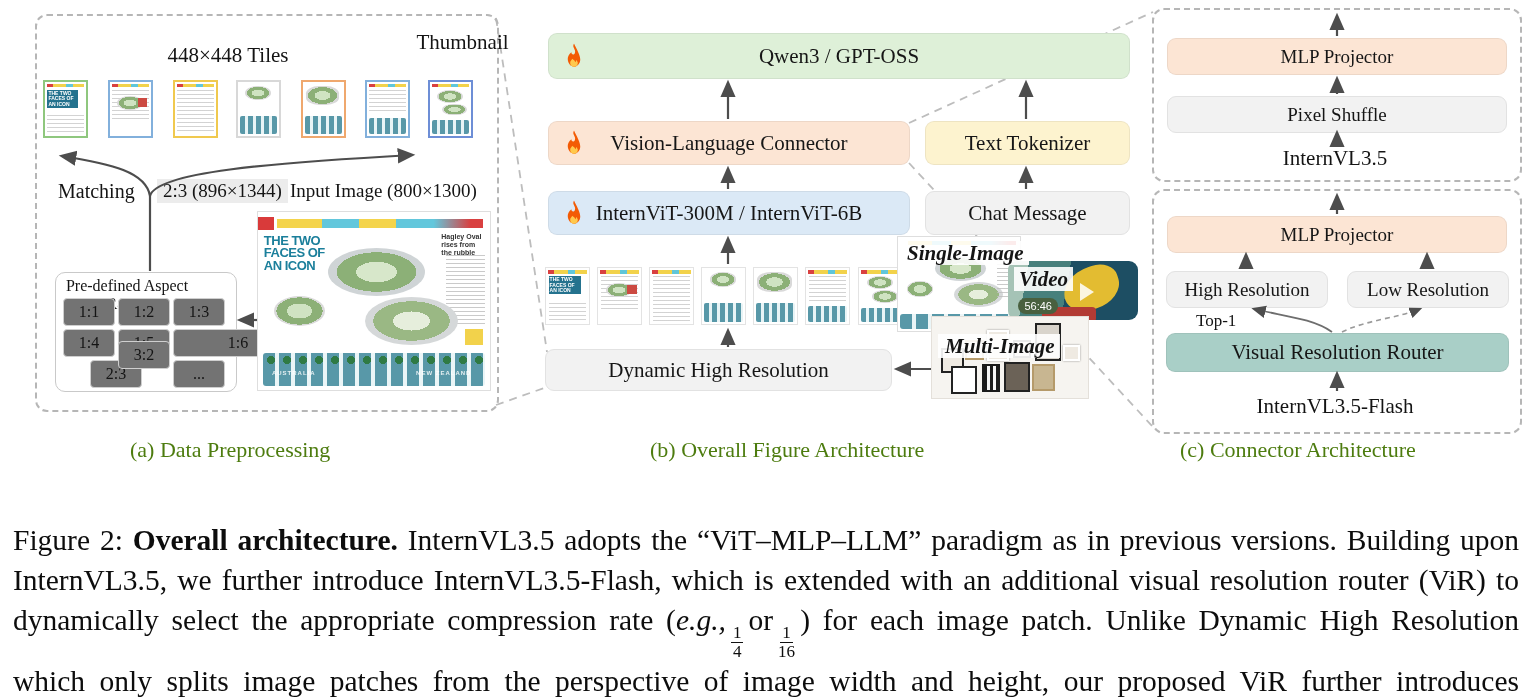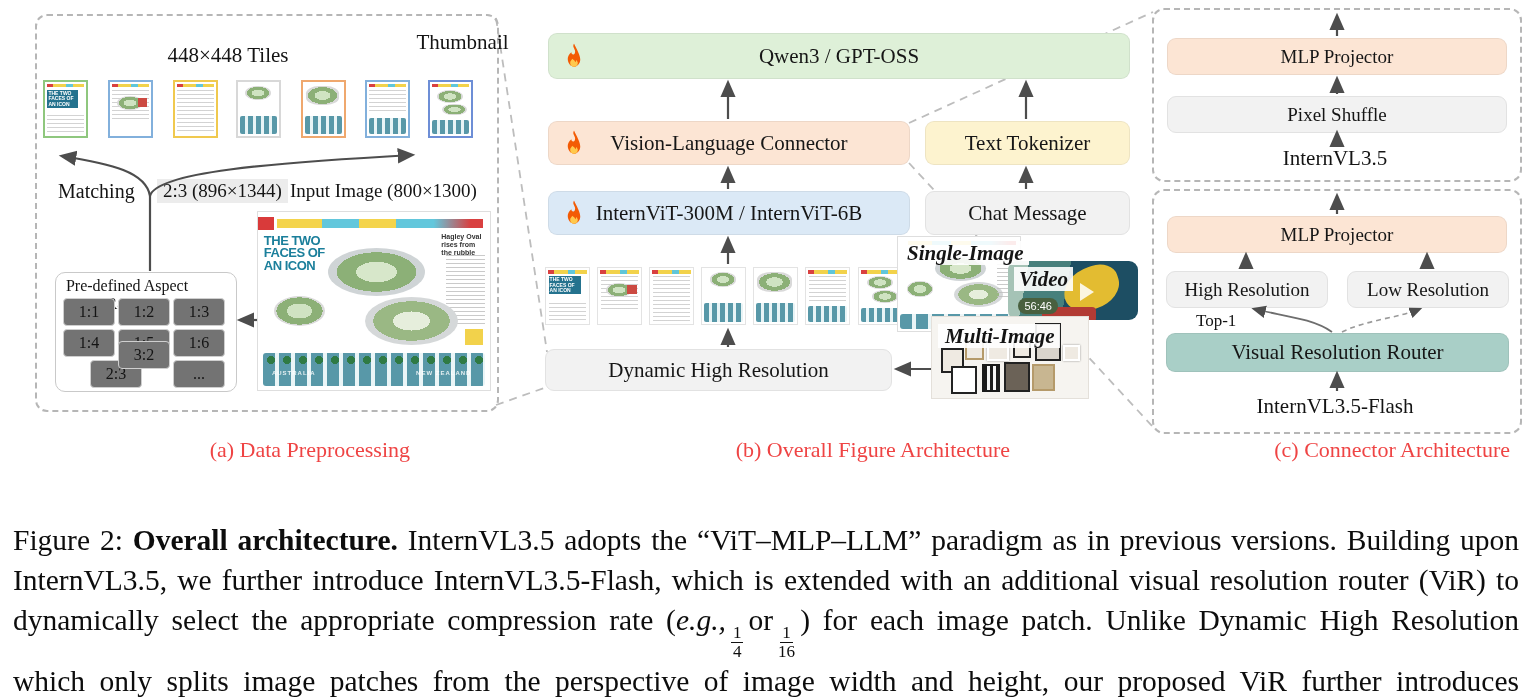--- a/index.html
+++ b/index.html
@@ -8,21 +8,21 @@
   .abs{position:absolute;}
   
   .frame-dashed{position:absolute;border:2px dashed #b6b6b6;border-radius:12px;}
   
   .box{position:absolute;display:flex;align-items:center;justify-content:center;
        border-radius:9px;font-size:21px;line-height:1;color:#161616;border:1px solid rgba(0,0,0,0.06);}
   .box.small{font-size:19px;}
   .gray{background:#f2f2f2;border-color:#e2e2e2;}
   .flame{position:absolute;left:14px;top:50%;transform:translateY(-50%);width:22px;height:25px;}
   .ctext{position:absolute;text-align:center;font-size:21px;}
-  .panel-cap{position:absolute;text-align:right;font-size:22px;color:#ef4444;}
+  .panel-cap{position:absolute;text-align:left;font-size:22px;color:#4d7c0f;}
   
   .tile{position:absolute;width:45px;height:58px;background:#fff;border:2px solid #d8d8d8;box-sizing:border-box;overflow:hidden;}
   .tile.thin{border-width:1px;border-color:#e3e3e3;}
   .t-head{position:absolute;top:3%;left:5%;right:5%;height:7%;
           background:linear-gradient(90deg,#d94040 0 16%,#f2d24b 16% 52%,#5fc6da 52% 70%,#f2d24b 70%);}
   .t-lines{position:absolute;top:14%;left:6%;right:6%;bottom:26%;
            background:repeating-linear-gradient(#c4c4c4 0 1px,transparent 1px 4px);opacity:.75;}
   .t-stad{position:absolute;left:18%;top:26%;width:62%;height:26%;border-radius:50%;
           background:radial-gradient(ellipse at center,#cfe3c2 0 34%,#8cb077 34% 62%,#d9d9d9 62% 82%,#f1f1f1 82%);}
   .t-pillars{position:absolute;left:5%;right:5%;bottom:3%;height:21%;border-radius:2px;
@@ -155,21 +155,21 @@
   <div class="abs chip" style="left:157px;top:179px;font-size:19px;">2:3 (896×1344)</div>
   <div class="abs" style="left:290px;top:180px;font-size:19px;">Input Image (800×1300)</div>
 
   <div class="ar-box" style="left:55px;top:272px;width:180px;height:118px;"></div>
   <div class="ctext" style="left:55px;top:277px;width:144px;font-size:16px;font-family:Liberation Serif, serif;">Pre-defined Aspect Ratios</div>
   <div class="ar-cell" style="left:63px;top:298px;">1:1</div>
   <div class="ar-cell" style="left:118px;top:298px;">1:2</div>
   <div class="ar-cell" style="left:173px;top:298px;">1:3</div>
   <div class="ar-cell" style="left:63px;top:329px;">1:4</div>
   <div class="ar-cell" style="left:118px;top:329px;">1:5</div>
-  <div class="ar-cell" style="left:173px;top:329px;">1:6</div>
+  <div class="ar-cell" style="left:173px;top:329px;padding-left:39px;">1:6</div>
   <div class="ar-cell" style="left:63px;top:360px;margin-left:27px;">2:3</div>
   <div class="ar-cell" style="left:118px;top:341px;">3:2</div>
   <div class="ar-cell" style="left:173px;top:360px;">...</div>
 
   <div class="spread" style="left:258px;top:212px;width:232px;height:178px;">
     <div class="m-redtab"></div>
     <div class="m-topbar"></div>
     <div class="m-headline">THE TWO FACES OF AN ICON</div>
     <div class="m-sub">Hagley Oval rises from the rubble</div>
     <div class="m-cols"></div>
@@ -279,21 +279,21 @@
       <div></div>
     <div></div>
       <div></div>
     <div></div>
       <div></div>
     <div></div>
       <div></div>
     <div></div>
       <div></div>
   </div>
-  <div class="media-label" style="left:938px;top:324px;padding-left:7px;">Multi-Image</div>
+  <div class="media-label" style="left:938px;top:334px;padding-left:7px;">Multi-Image</div>
 
   <div class="panel-cap" style="left:650px;top:437px;width:360px;">(b) Overall Figure Architecture</div>
 
   <div class="frame-dashed" style="left:1152px;top:8px;width:366px;height:170px;"></div>
 
   <div class="box small" id="box-mlp1" style="left: 1167px; top: 38px; width: 338px; height: 35px; background: rgb(252, 229, 212);">
     <span>MLP Projector</span>
   </div>
   <div class="box small gray" style="left:1167px;top:96px;width:338px;height:35px;">
     <span>Pixel Shuffle</span>

